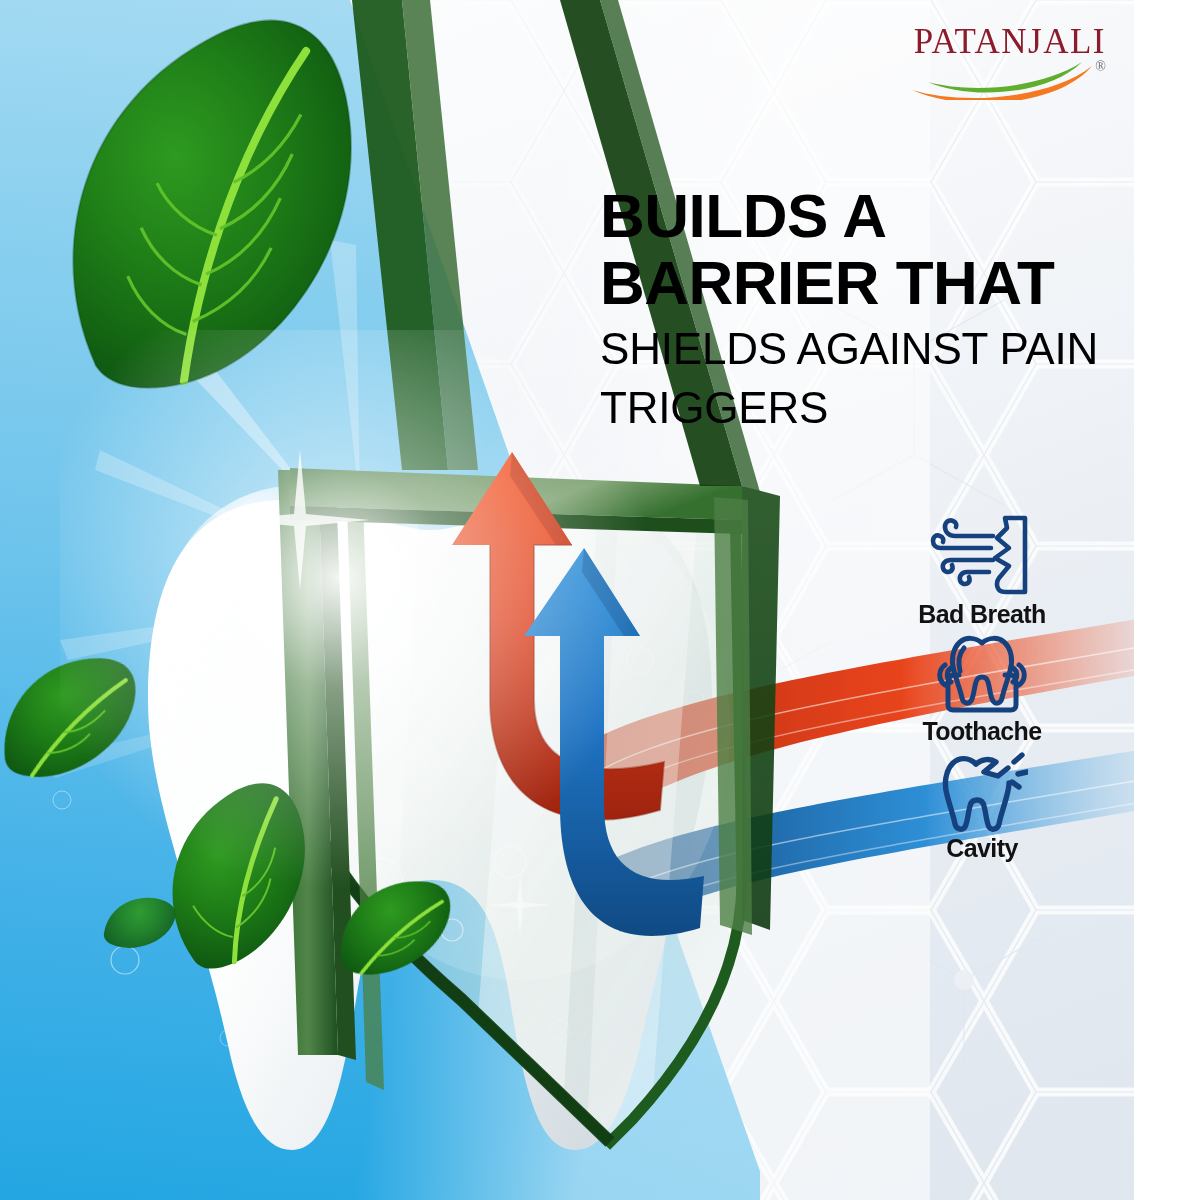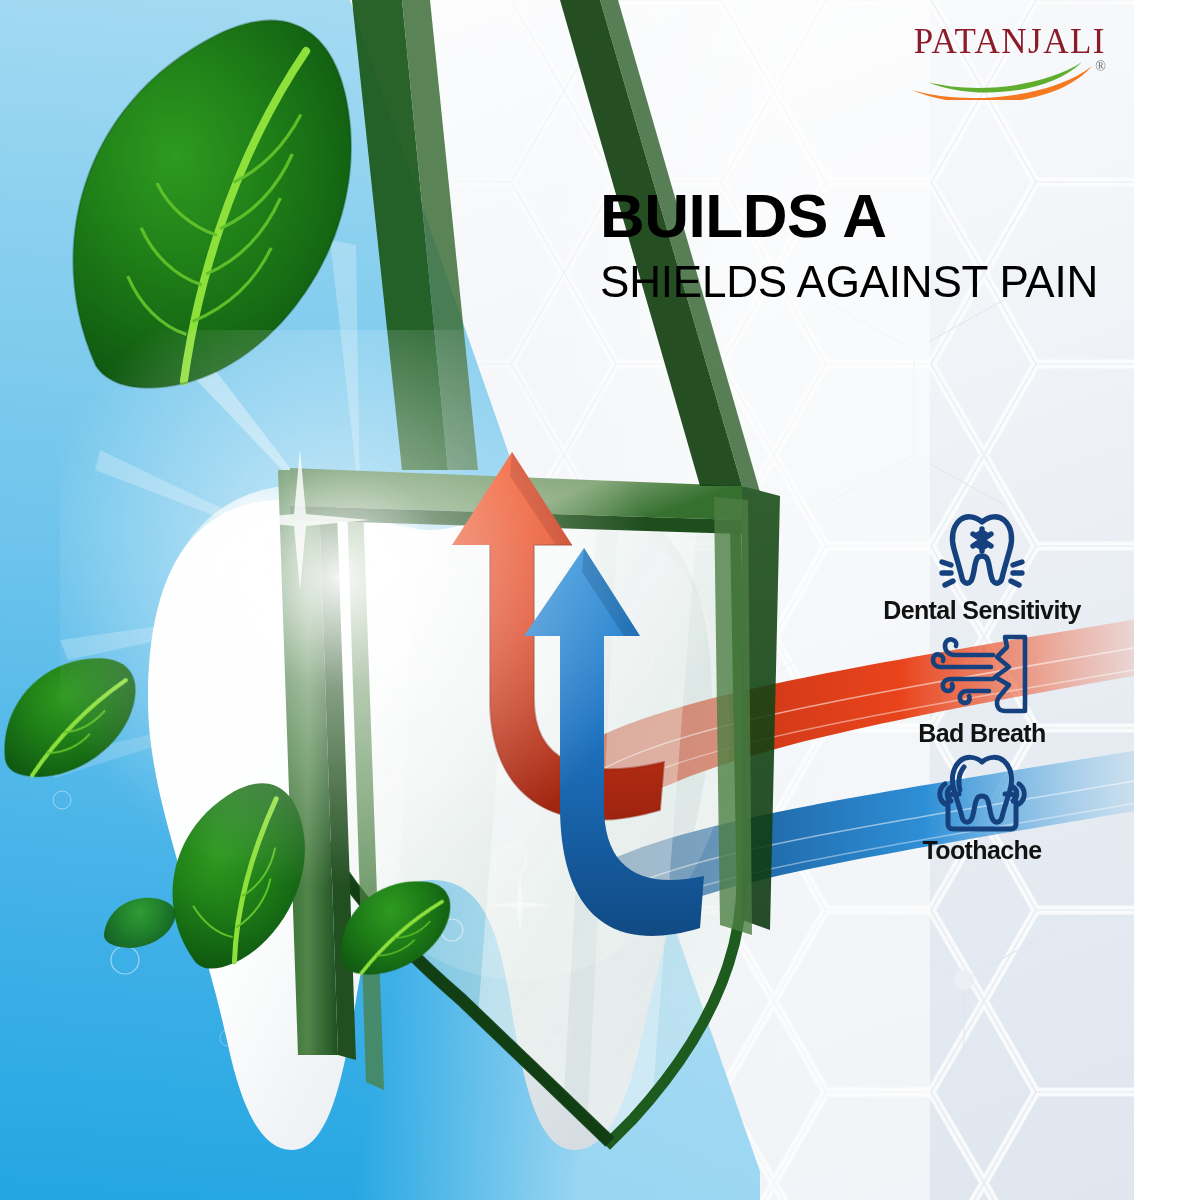--- a/index.html
+++ b/index.html
@@ -380,39 +380,27 @@
   <div class="logo">
     <span class="logo-word">PATANJALI</span><span class="logo-r">®</span>
     <svg class="logo-swoosh" viewBox="0 0 200 40">
       <path d="M6 30 C58 46 146 38 186 6 C150 48 54 52 6 30 Z" fill="#F47920"></path>
       <path d="M22 22 C66 34 136 28 176 2 C142 36 62 40 22 22 Z" fill="#5FAE2E"></path>
     </svg>
   </div>
 
   <div class="headline">
     <div class="h-bold">BUILDS A</div>
+    <div class="h-bold">BARRIER THAT</div>
     <div class="h-light">SHIELDS AGAINST PAIN</div>
+    <div class="h-light">TRIGGERS</div>
   </div>
 
   <div class="features">
 
-    <div class="feature">
-      <span class="ficon">
-        <svg width="86" height="82" viewBox="0 0 86 82">
-          <g fill="none" stroke="#15427E" stroke-width="5.4" stroke-linecap="round" stroke-linejoin="round">
-            <path d="M43 10 C36 4 27 3 21 8 C13 15 12 27 15 37 C18 48 21 57 23 66 C24 71 29 73 32 69 C35 64 35 55 37 49 C38 45 41 44 43 44 C45 44 48 45 49 49 C51 55 51 64 54 69 C57 73 62 71 63 66 C65 57 68 48 71 37 C74 27 73 15 65 8 C59 3 50 4 43 10 Z"></path>
-            <path d="M43 17 L43 39 M34 22 L52 34 M52 22 L34 34"></path>
-            <path d="M38 23 L43 20 L48 23 M38 33 L43 36 L48 33"></path>
-            <path d="M12 53 L3 50 M12 61 L3 61 M14 69 L6 73"></path>
-            <path d="M74 53 L83 50 M74 61 L83 61 M72 69 L80 73"></path>
-          </g>
-        </svg>
-      </span>
-      <span class="flabel">Dental Sensitivity</span>
-    </div>
 
     <div class="feature">
       <span class="ficon">
         <svg width="110" height="86" viewBox="0 0 110 86">
           <g fill="none" stroke="#15427E" stroke-width="4.6" stroke-linecap="round" stroke-linejoin="round">
             <path d="M78 6 L98 6 L98 80 L78 80 C70 80 68 72 72 66 L82 54 L68 46 L82 36 L70 26 L80 16 Z"></path>
             <path d="M66 24 L28 24 C22 24 18 20 18 15 C18 10 22 7 26 9 C29 10 30 13 29 15"></path>
             <path d="M64 36 L14 36 C9 36 6 33 6 29 C6 25 9 22 13 24 C16 25 17 28 16 30"></path>
             <path d="M66 48 L24 48 C18 48 15 52 16 56 C17 60 21 61 24 59 C26 57 26 55 25 53"></path>
             <path d="M62 60 L40 60 C35 60 32 64 33 68 C34 72 38 73 41 71 C43 69 43 67 42 65"></path>
@@ -433,15 +421,27 @@
             <path d="M8 30 C1 35 1 45 8 50"></path>
             <path d="M76 33 C81 36 81 44 76 47"></path>
             <path d="M82 30 C89 35 89 45 82 50"></path>
           </g>
         </svg>
       </span>
       <span class="flabel">Toothache</span>
     </div>
 
 
+    <div class="feature">
+      <span class="ficon">
+        <svg width="92" height="80" viewBox="0 0 92 80">
+          <g fill="none" stroke="#15427E" stroke-width="5.4" stroke-linecap="round" stroke-linejoin="round">
+            <path d="M40 12 C33 5 23 5 17 11 C9 19 8 32 11 43 C14 55 17 62 19 72 C20 77 26 79 29 75 C32 69 32 60 34 54 C35 49 38 48 41 48 C44 48 47 49 48 54 C50 60 50 69 53 75 C56 79 62 77 63 72 C65 62 68 55 71 43 C72 39 73 35 73 31"></path>
+            <path d="M40 12 C46 7 54 6 60 10 L48 20 L62 24 L72 16"></path>
+            <path d="M78 10 L86 3 M82 22 L91 20 M76 30 L83 35"></path>
+          </g>
+        </svg>
+      </span>
+      <span class="flabel">Cavity</span>
+    </div>
 
   </div>
 </div>
 
 </body></html>

